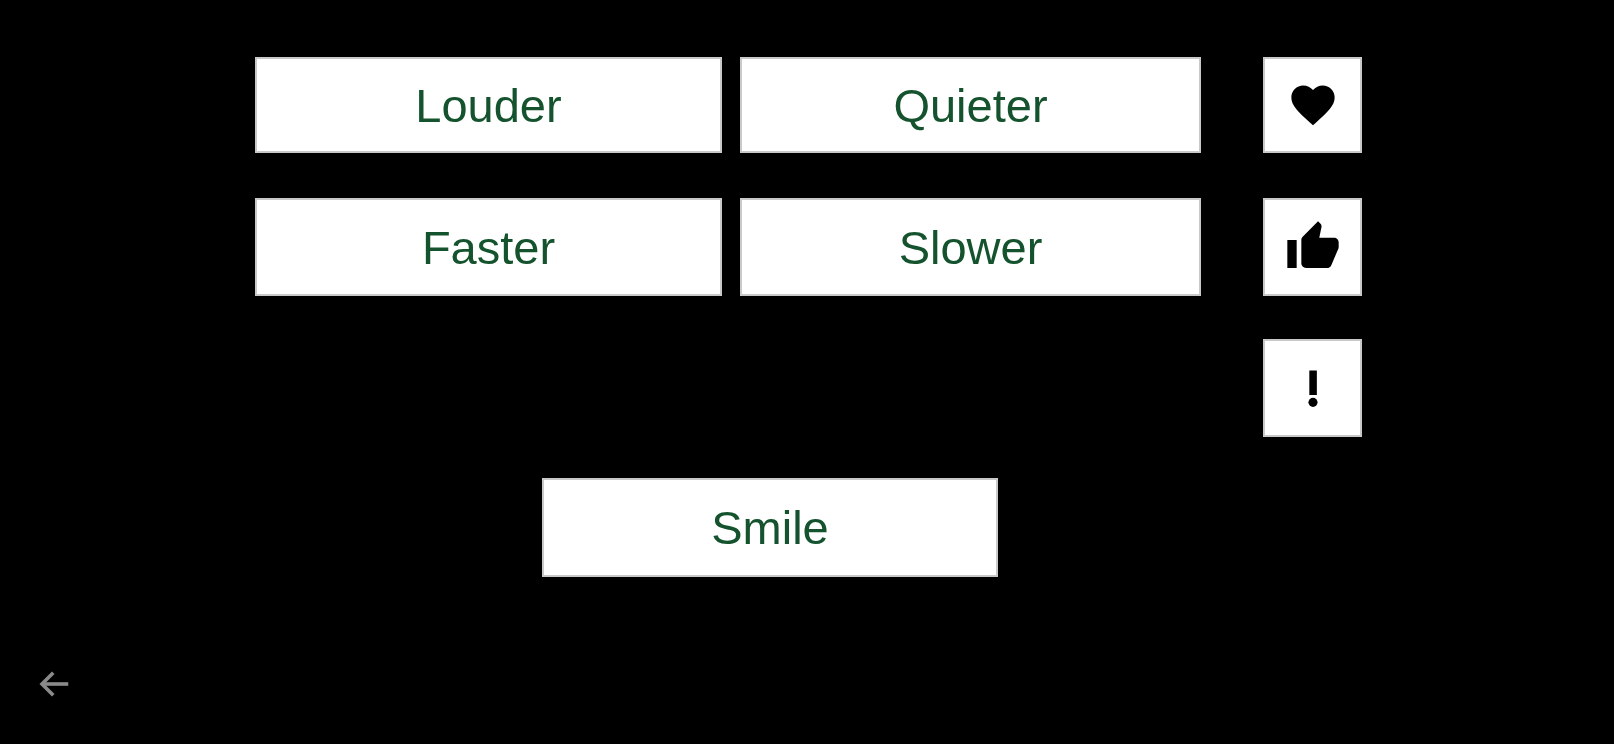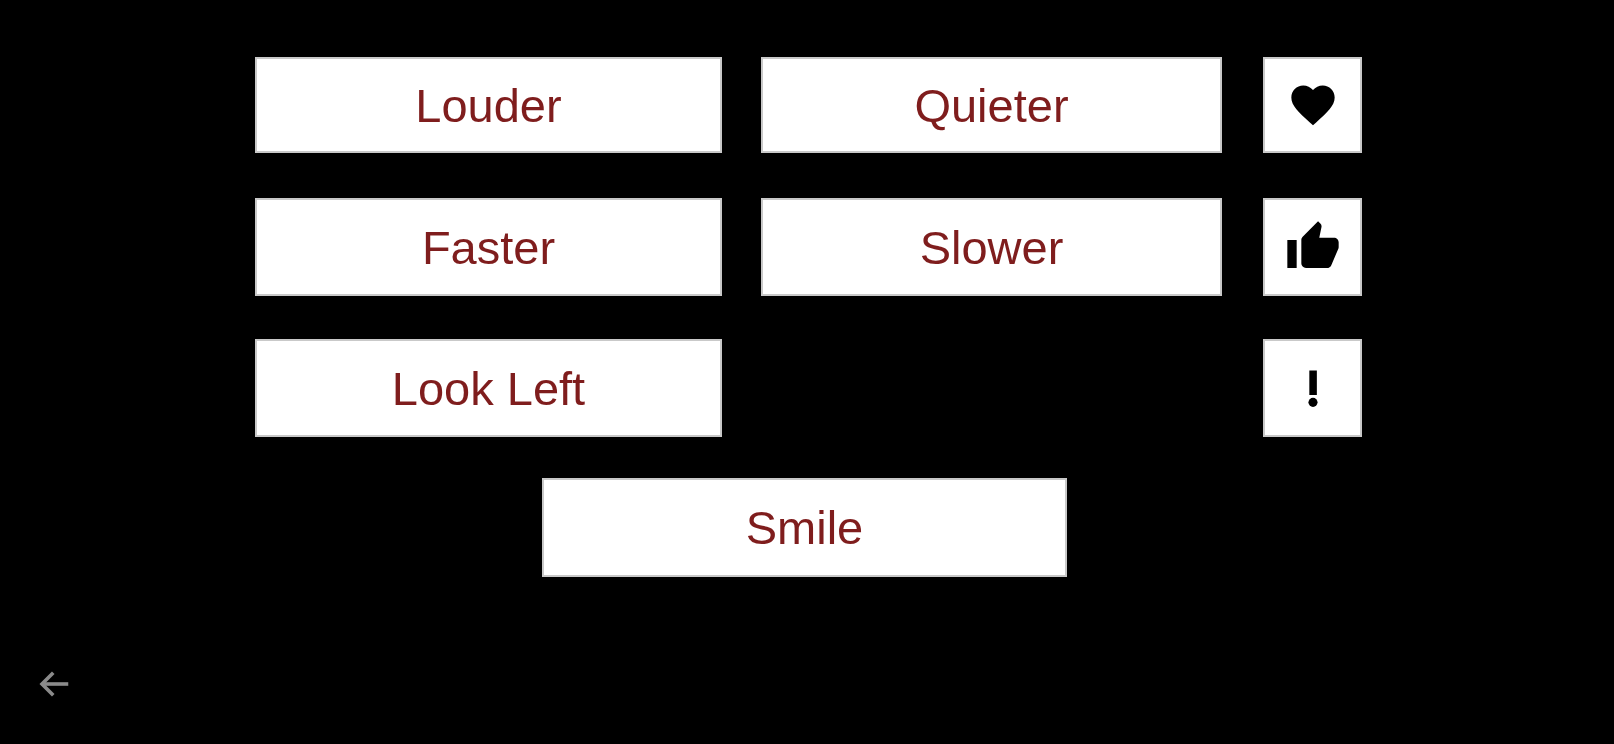--- a/index.html
+++ b/index.html
@@ -11,33 +11,33 @@
     background: #000000;
     font-family: "Liberation Sans", sans-serif;
   }
   .btn {
     position: absolute;
     background: #ffffff;
     border: 2px solid #c9c9c9;
     display: flex;
     align-items: center;
     justify-content: center;
-    color: #7f1d1d;
+    color: #14532d;
     font-size: 47px;
     line-height: 1;
     cursor: pointer;
     user-select: none;
   }
   .col-a { left: 255px; width: 467px; }
-  .col-b { left: 761px; width: 461px; }
+  .col-b { left: 740px; width: 461px; }
   .col-c { left: 1263px; width: 99px; }
   .row-1 { top: 57px;  height: 96px; }
   .row-2 { top: 198px; height: 98px; }
   .row-3 { top: 339px; height: 98px; }
-  .btn-smile { left: 542px; top: 478px; width: 525px; height: 99px; }
+  .btn-smile { left: 542px; top: 478px; width: 456px; height: 99px; }
   .icon-wrap { display: flex; align-items: center; justify-content: center; }
   .icon-wrap svg { display: block; }
   .back-nav {
     position: absolute;
     left: 34px;
     top: 664px;
     width: 40px;
     height: 40px;
     display: flex;
     align-items: center;
@@ -63,21 +63,20 @@
   <button class="btn col-b row-2">Slower</button>
   <button class="btn col-a row-2">Faster</button>
   <button class="btn col-c row-2">
     <span class="icon-wrap">
       <svg width="56" height="56" viewBox="0 0 24 24" fill="#000000" aria-hidden="true">
         <path d="M1 21h4V9H1v12zM23 10c0-1.1-.9-2-2-2h-6.31l.95-4.57.03-.32c0-.41-.17-.79-.44-1.06L14.17 1 7.58 7.59C7.22 7.95 7 8.45 7 9v10c0 1.1.9 2 2 2h9c.83 0 1.54-.5 1.84-1.22l3.02-7.05c.09-.23.14-.47.14-.73v-2z"></path>
       </svg>
     </span>
   </button>
 
-  <button class="btn col-a row-3">Look Left</button>
   <button class="btn col-c row-3">
     <span class="icon-wrap">
       <svg width="42" height="42" viewBox="0 0 24 24" fill="#000000" aria-hidden="true">
         <rect x="9.9" y="2" width="4.3" height="14"></rect>
         <circle cx="12" cy="20.2" r="2.6"></circle>
       </svg>
     </span>
   </button>
 
   <button class="btn btn-smile">Smile</button>

